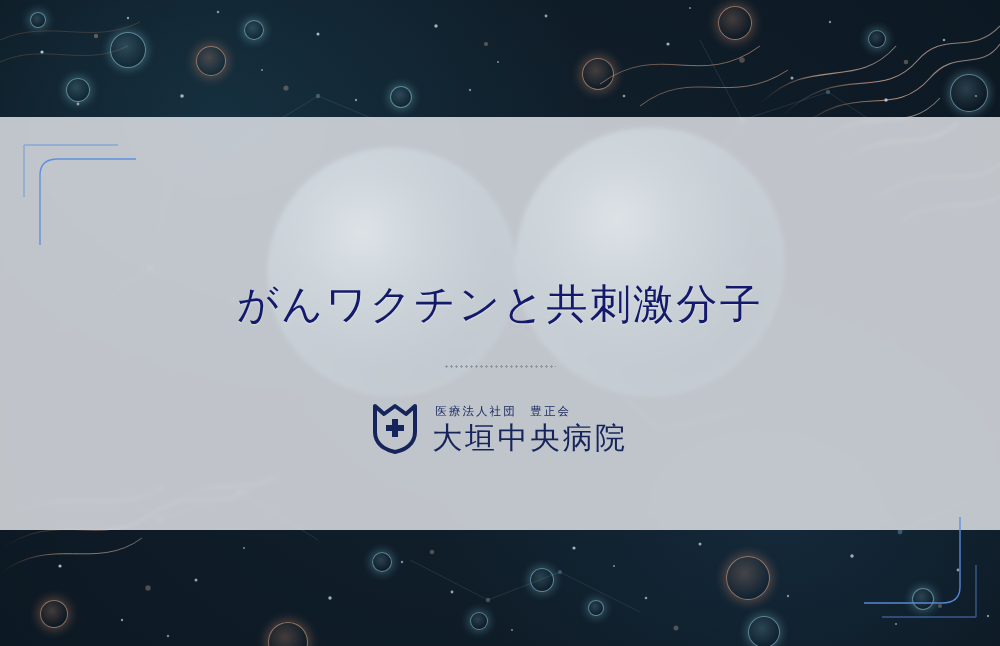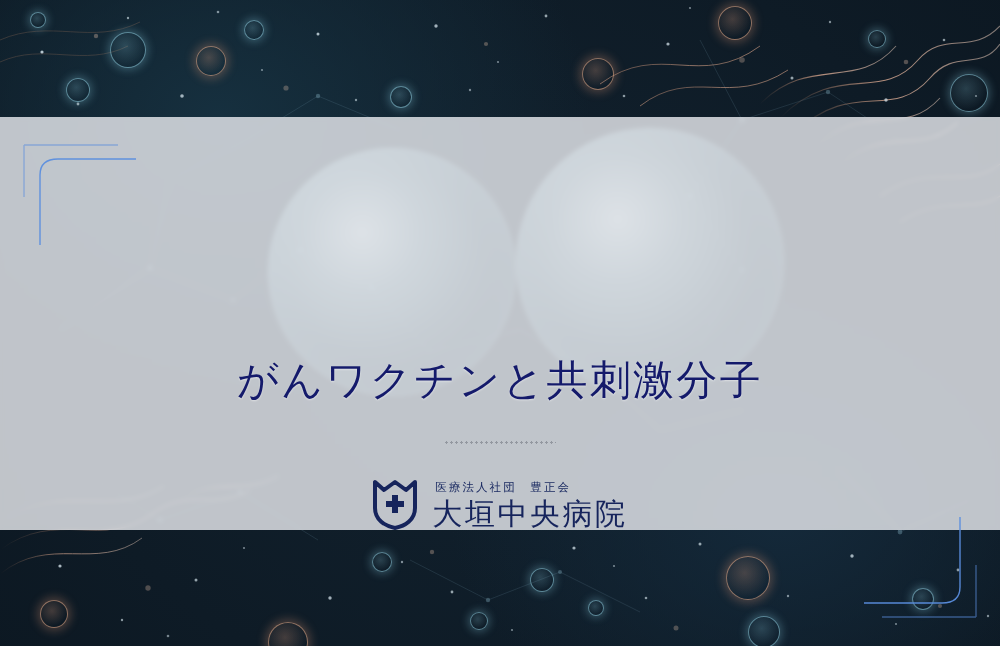--- a/index.html
+++ b/index.html
@@ -80,21 +80,21 @@
 
   
   .corner { position:absolute; pointer-events:none; }
   .corner-tl { left:18px;  top:133px; }
   .corner-br { right:18px; bottom:17px; }
 
   
   #content {
     position:absolute; left:0; top:117px; width:1000px; height:413px;
     display:flex; flex-direction:column;
-    align-items:center; justify-content:flex-end;
+    align-items:center; justify-content:center;
     padding-top:80px;
   }
 
   .title-line {
     font-family:"Liberation Serif", "DejaVu Serif", serif;
     font-size:41px;
     line-height:1.52;
     letter-spacing:.055em;
     color:#141a6b;
     white-space:nowrap;

